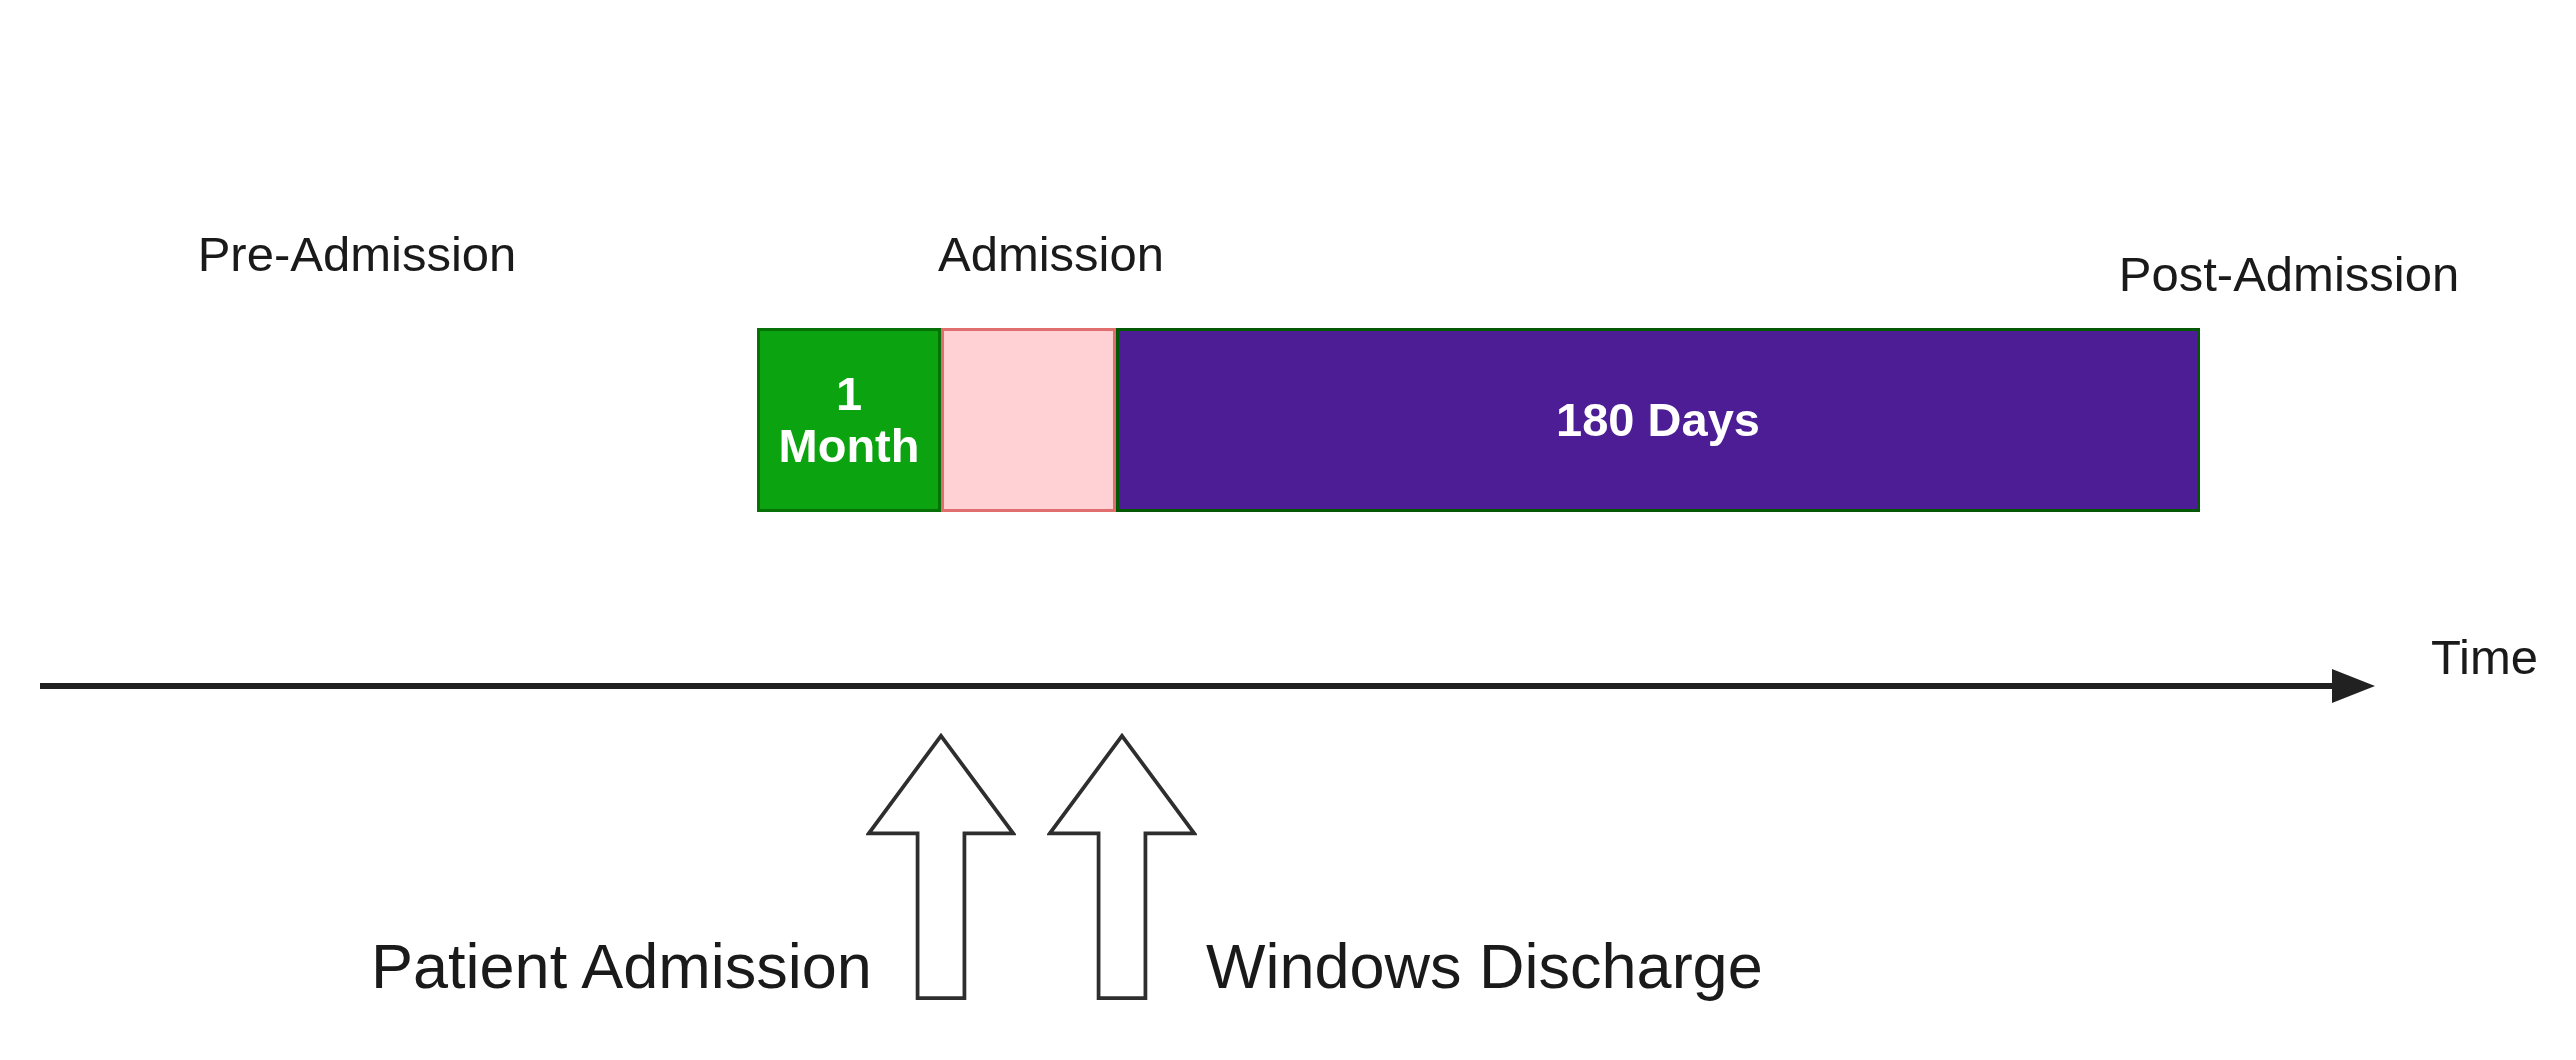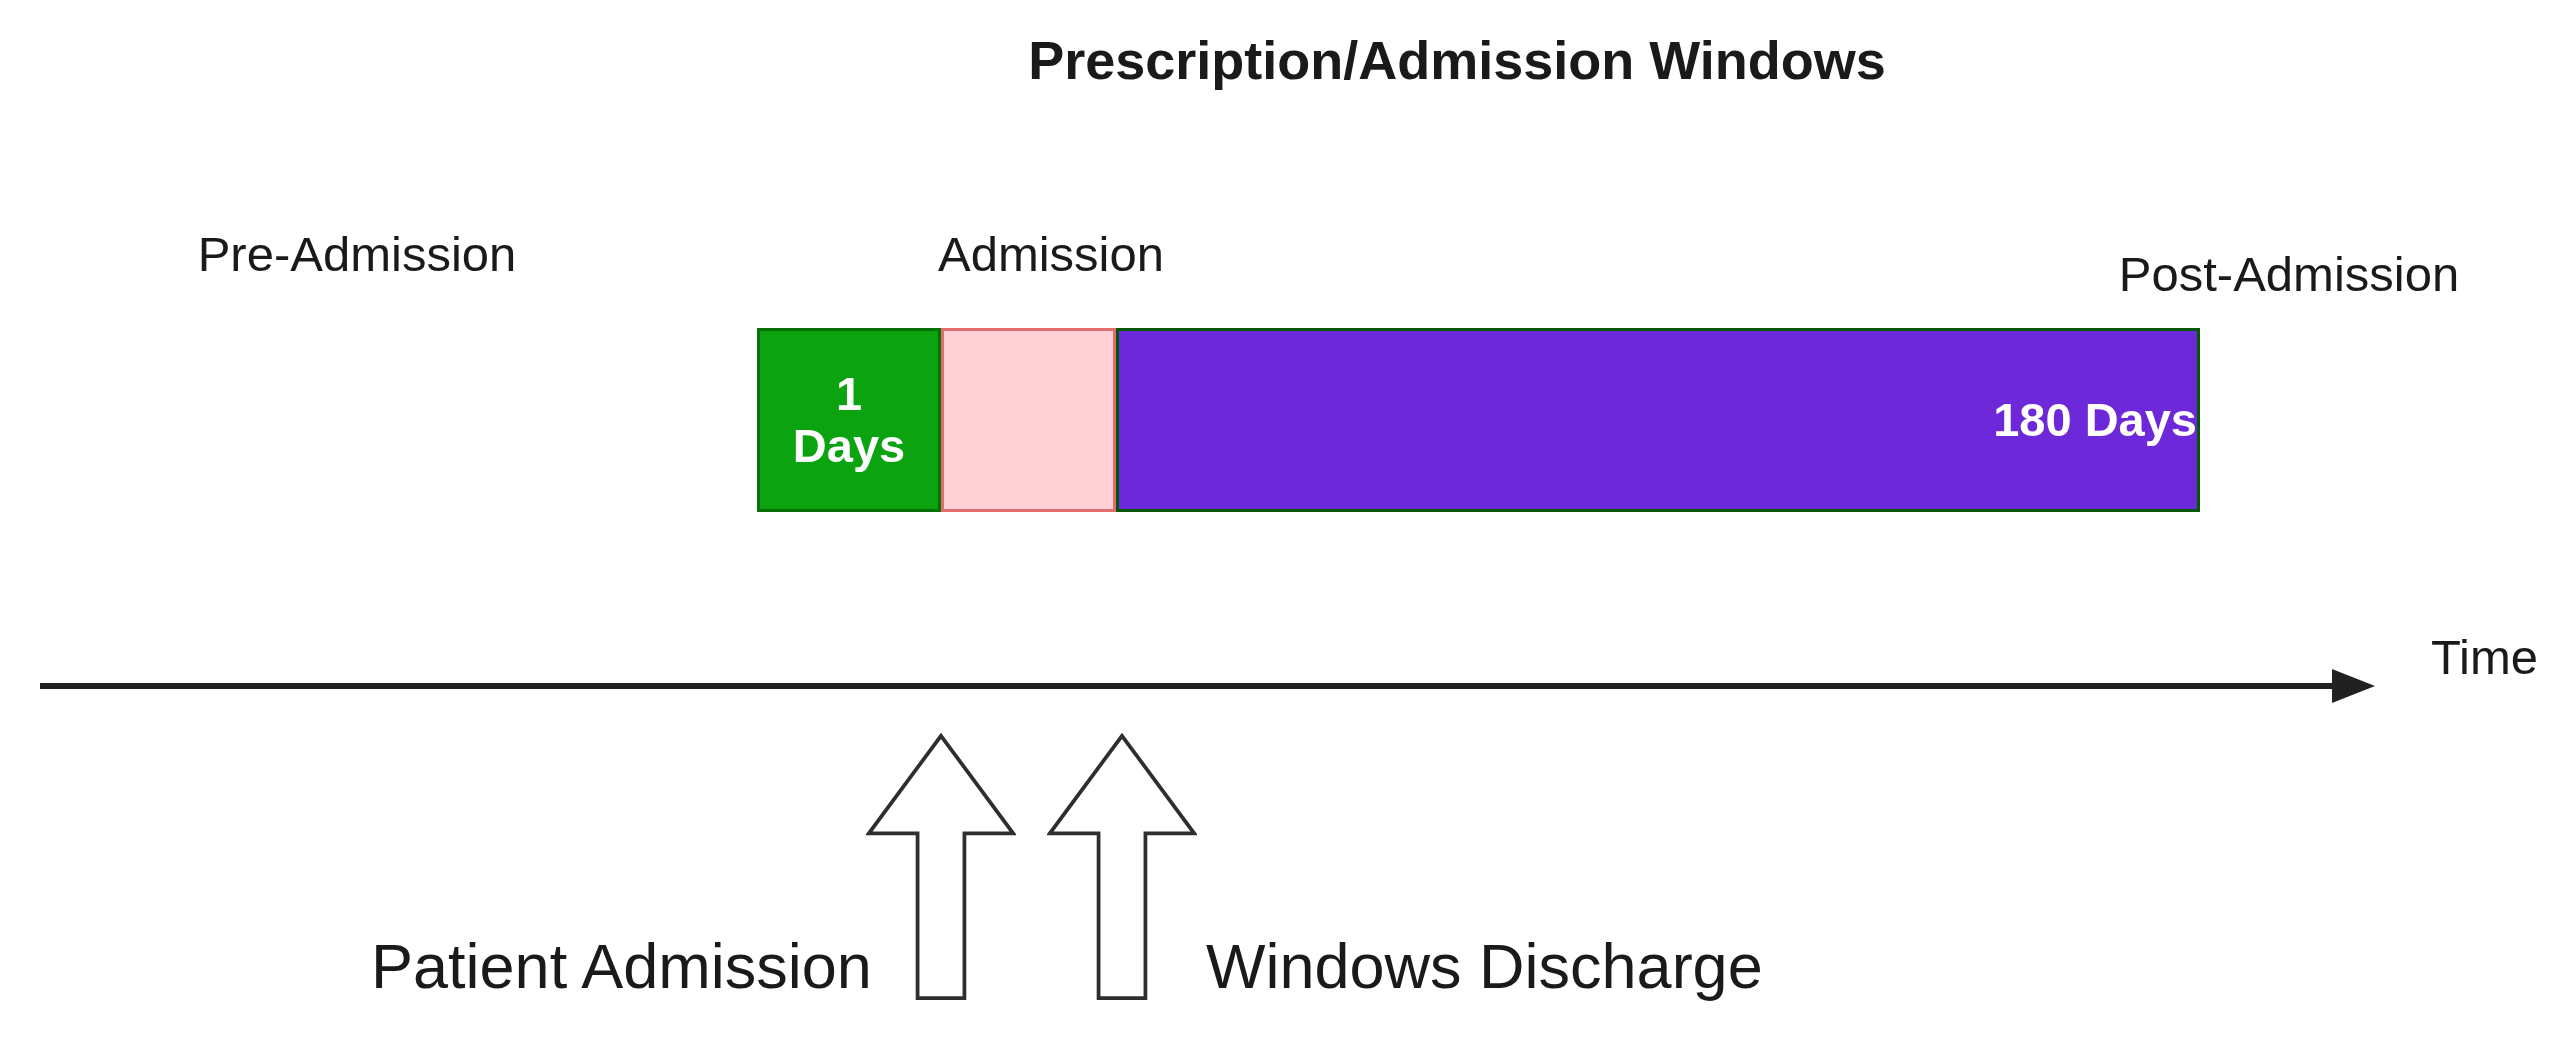--- a/index.html
+++ b/index.html
@@ -112,33 +112,32 @@
     white-space: nowrap;
   }
   .event-admission { left: 371px; }
   .event-discharge { left: 1206px; }
 </style>
 </head>
 <body>
 
 <div class="canvas">
 
-  <div class="title">Prescription/Admission Windows</div>
 
   <div class="phase-label phase-adm">Admission</div>
   <div class="phase-label phase-pre">Pre-Admission</div>
   <div class="phase-label phase-post">Post-Admission</div>
 
   <div class="bar">
     <div class="segment seg-1" style="background-color: rgb(12, 163, 16); border: 3.7px solid rgb(6, 113, 6);">
       <span>1</span>
-      <span>Days</span>
+      <span>Month</span>
     </div>
     <div class="segment seg-2" style="background-color: rgb(255, 209, 212); border: 3.7px solid rgb(224, 110, 110);"></div>
-    <div class="segment seg-3" style="background-color: #6d28d9; border: 3.7px solid rgb(3, 88, 3); align-items: flex-end;">
+    <div class="segment seg-3" style="background-color: #4c1d95; border: 3.7px solid rgb(3, 88, 3);">
       <span>180 Days</span>
     </div>
   </div>
 
   <div class="timeline-line"></div>
   <div class="timeline-arrowhead"></div>
   <div class="time-label">Time</div>
 
   <svg class="up-arrow up-arrow-admission" viewBox="0 0 160 286" xmlns="http://www.w3.org/2000/svg">
     <polygon points="80,3 157,107 105,107 105,283 55,283 55,107 3,107" fill="#ffffff" stroke="#2e2e2e" stroke-width="4" stroke-linejoin="miter"></polygon>

